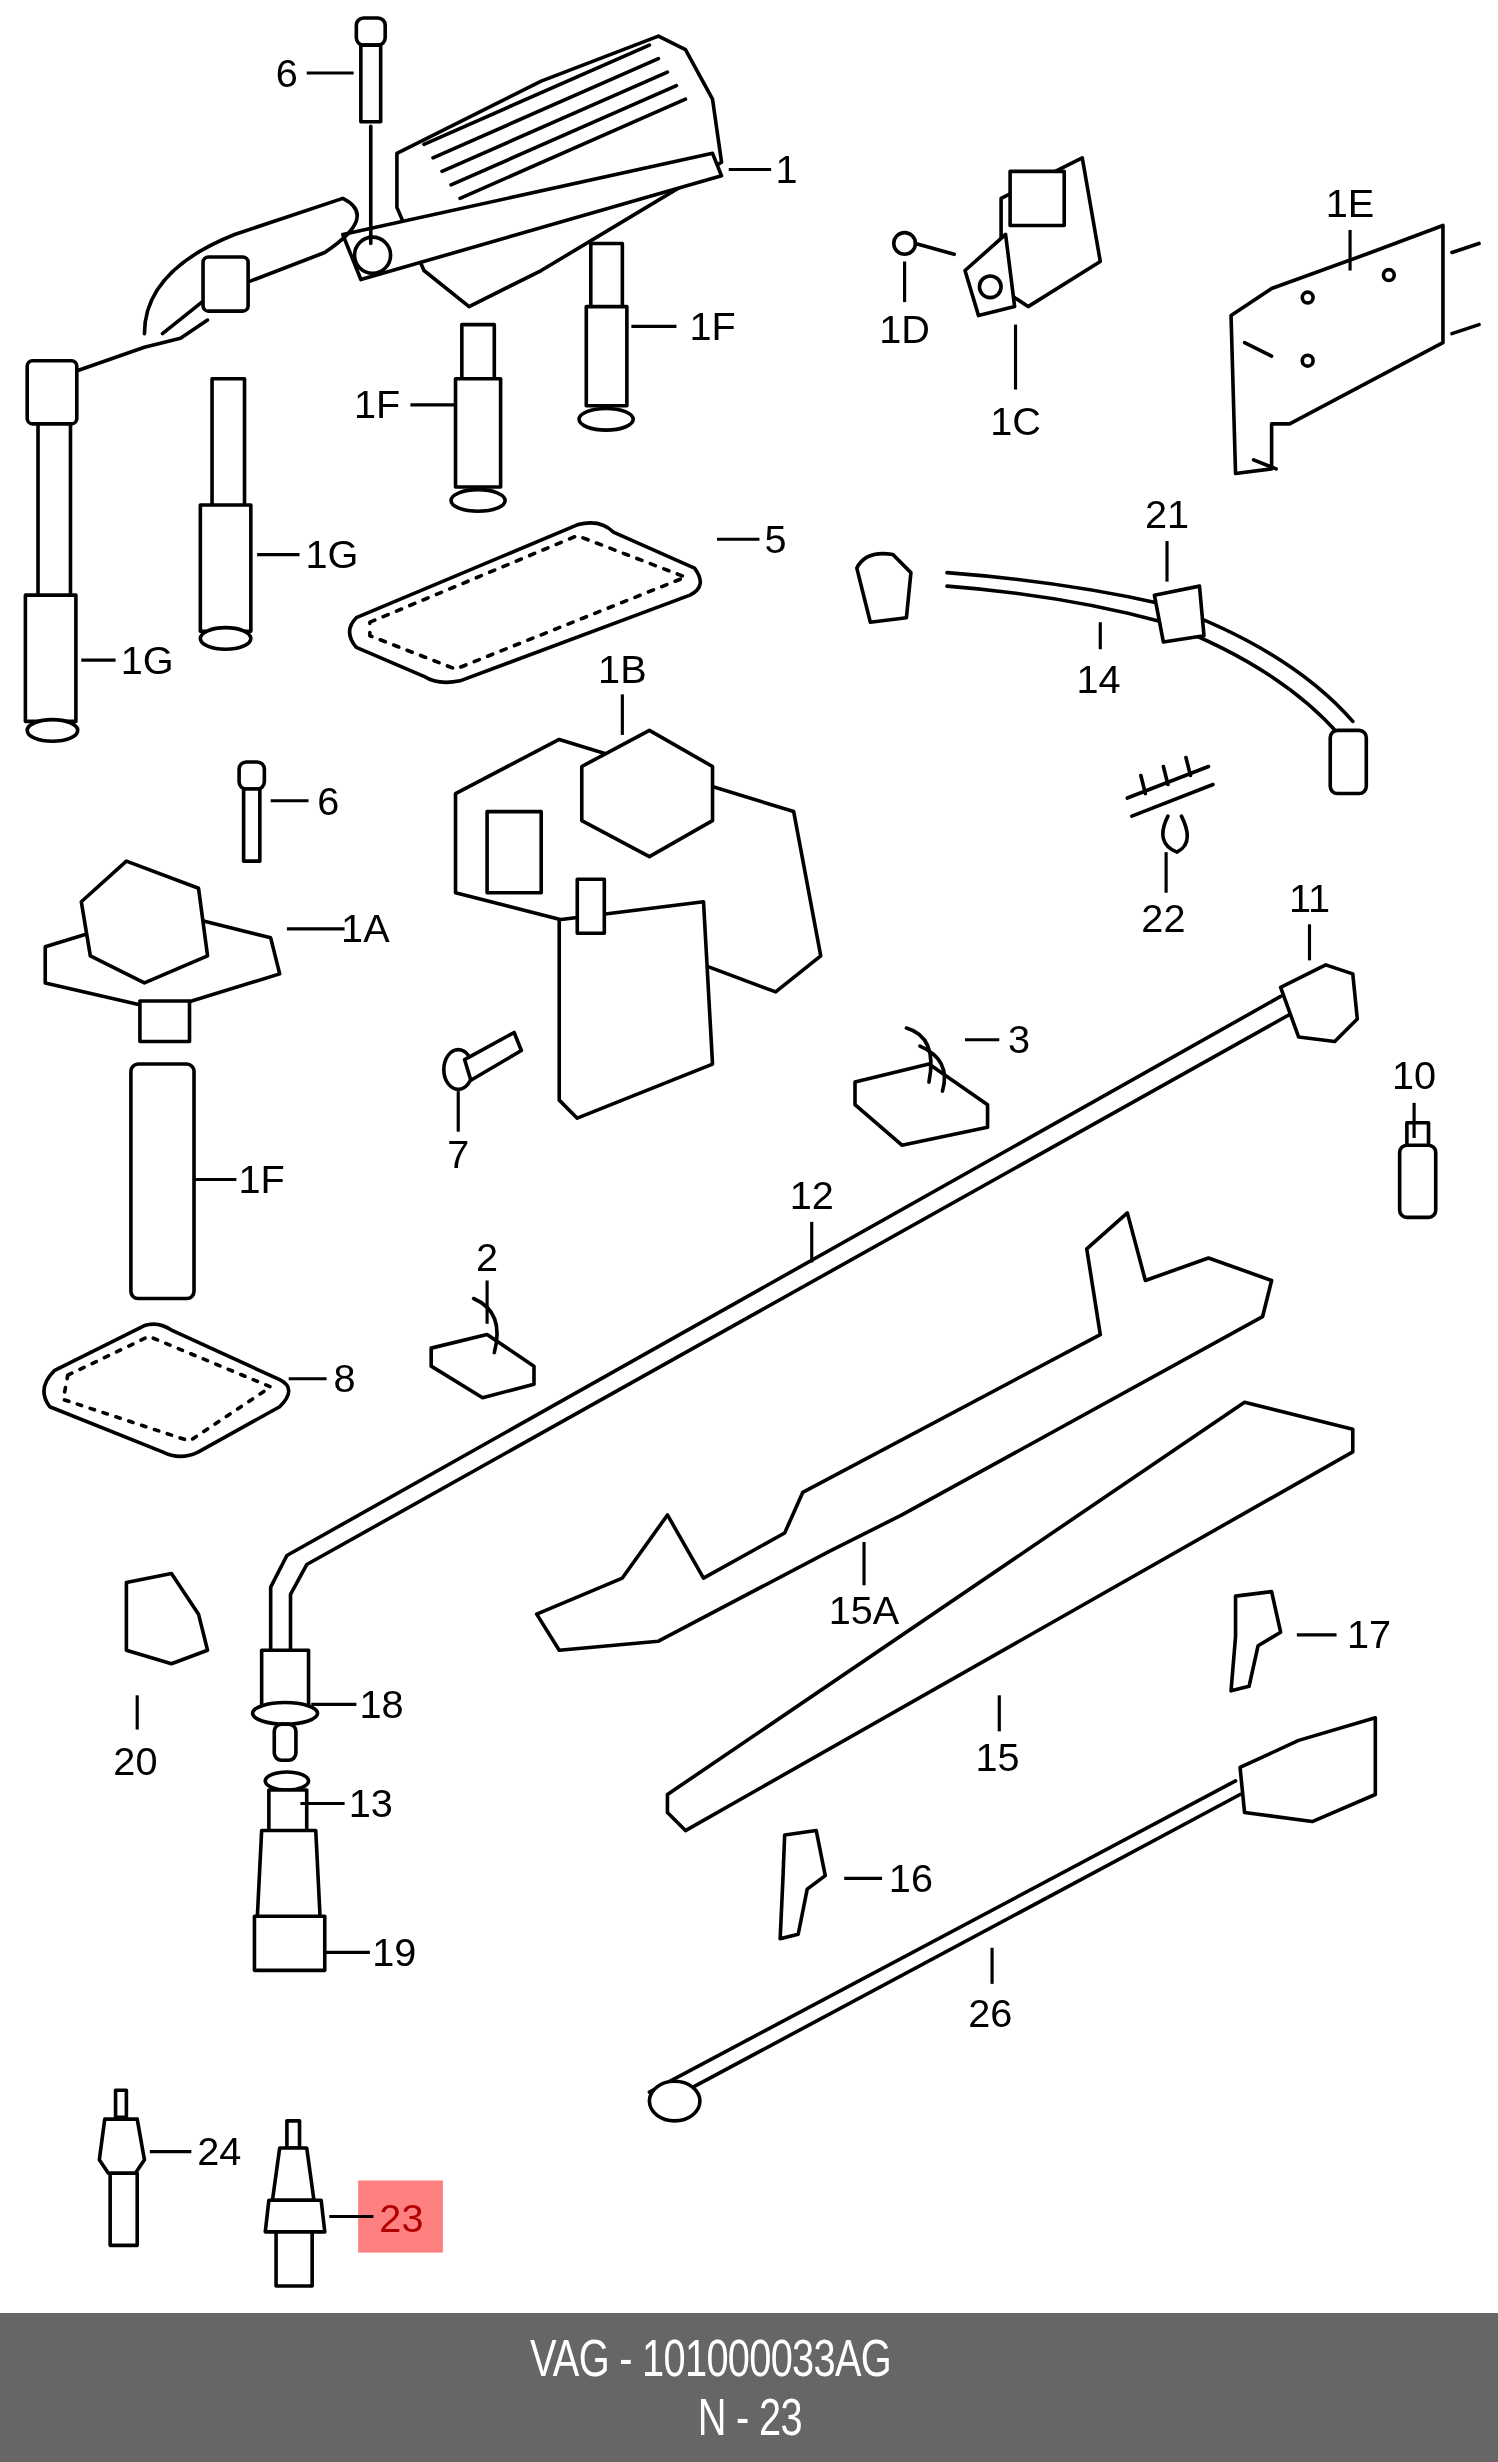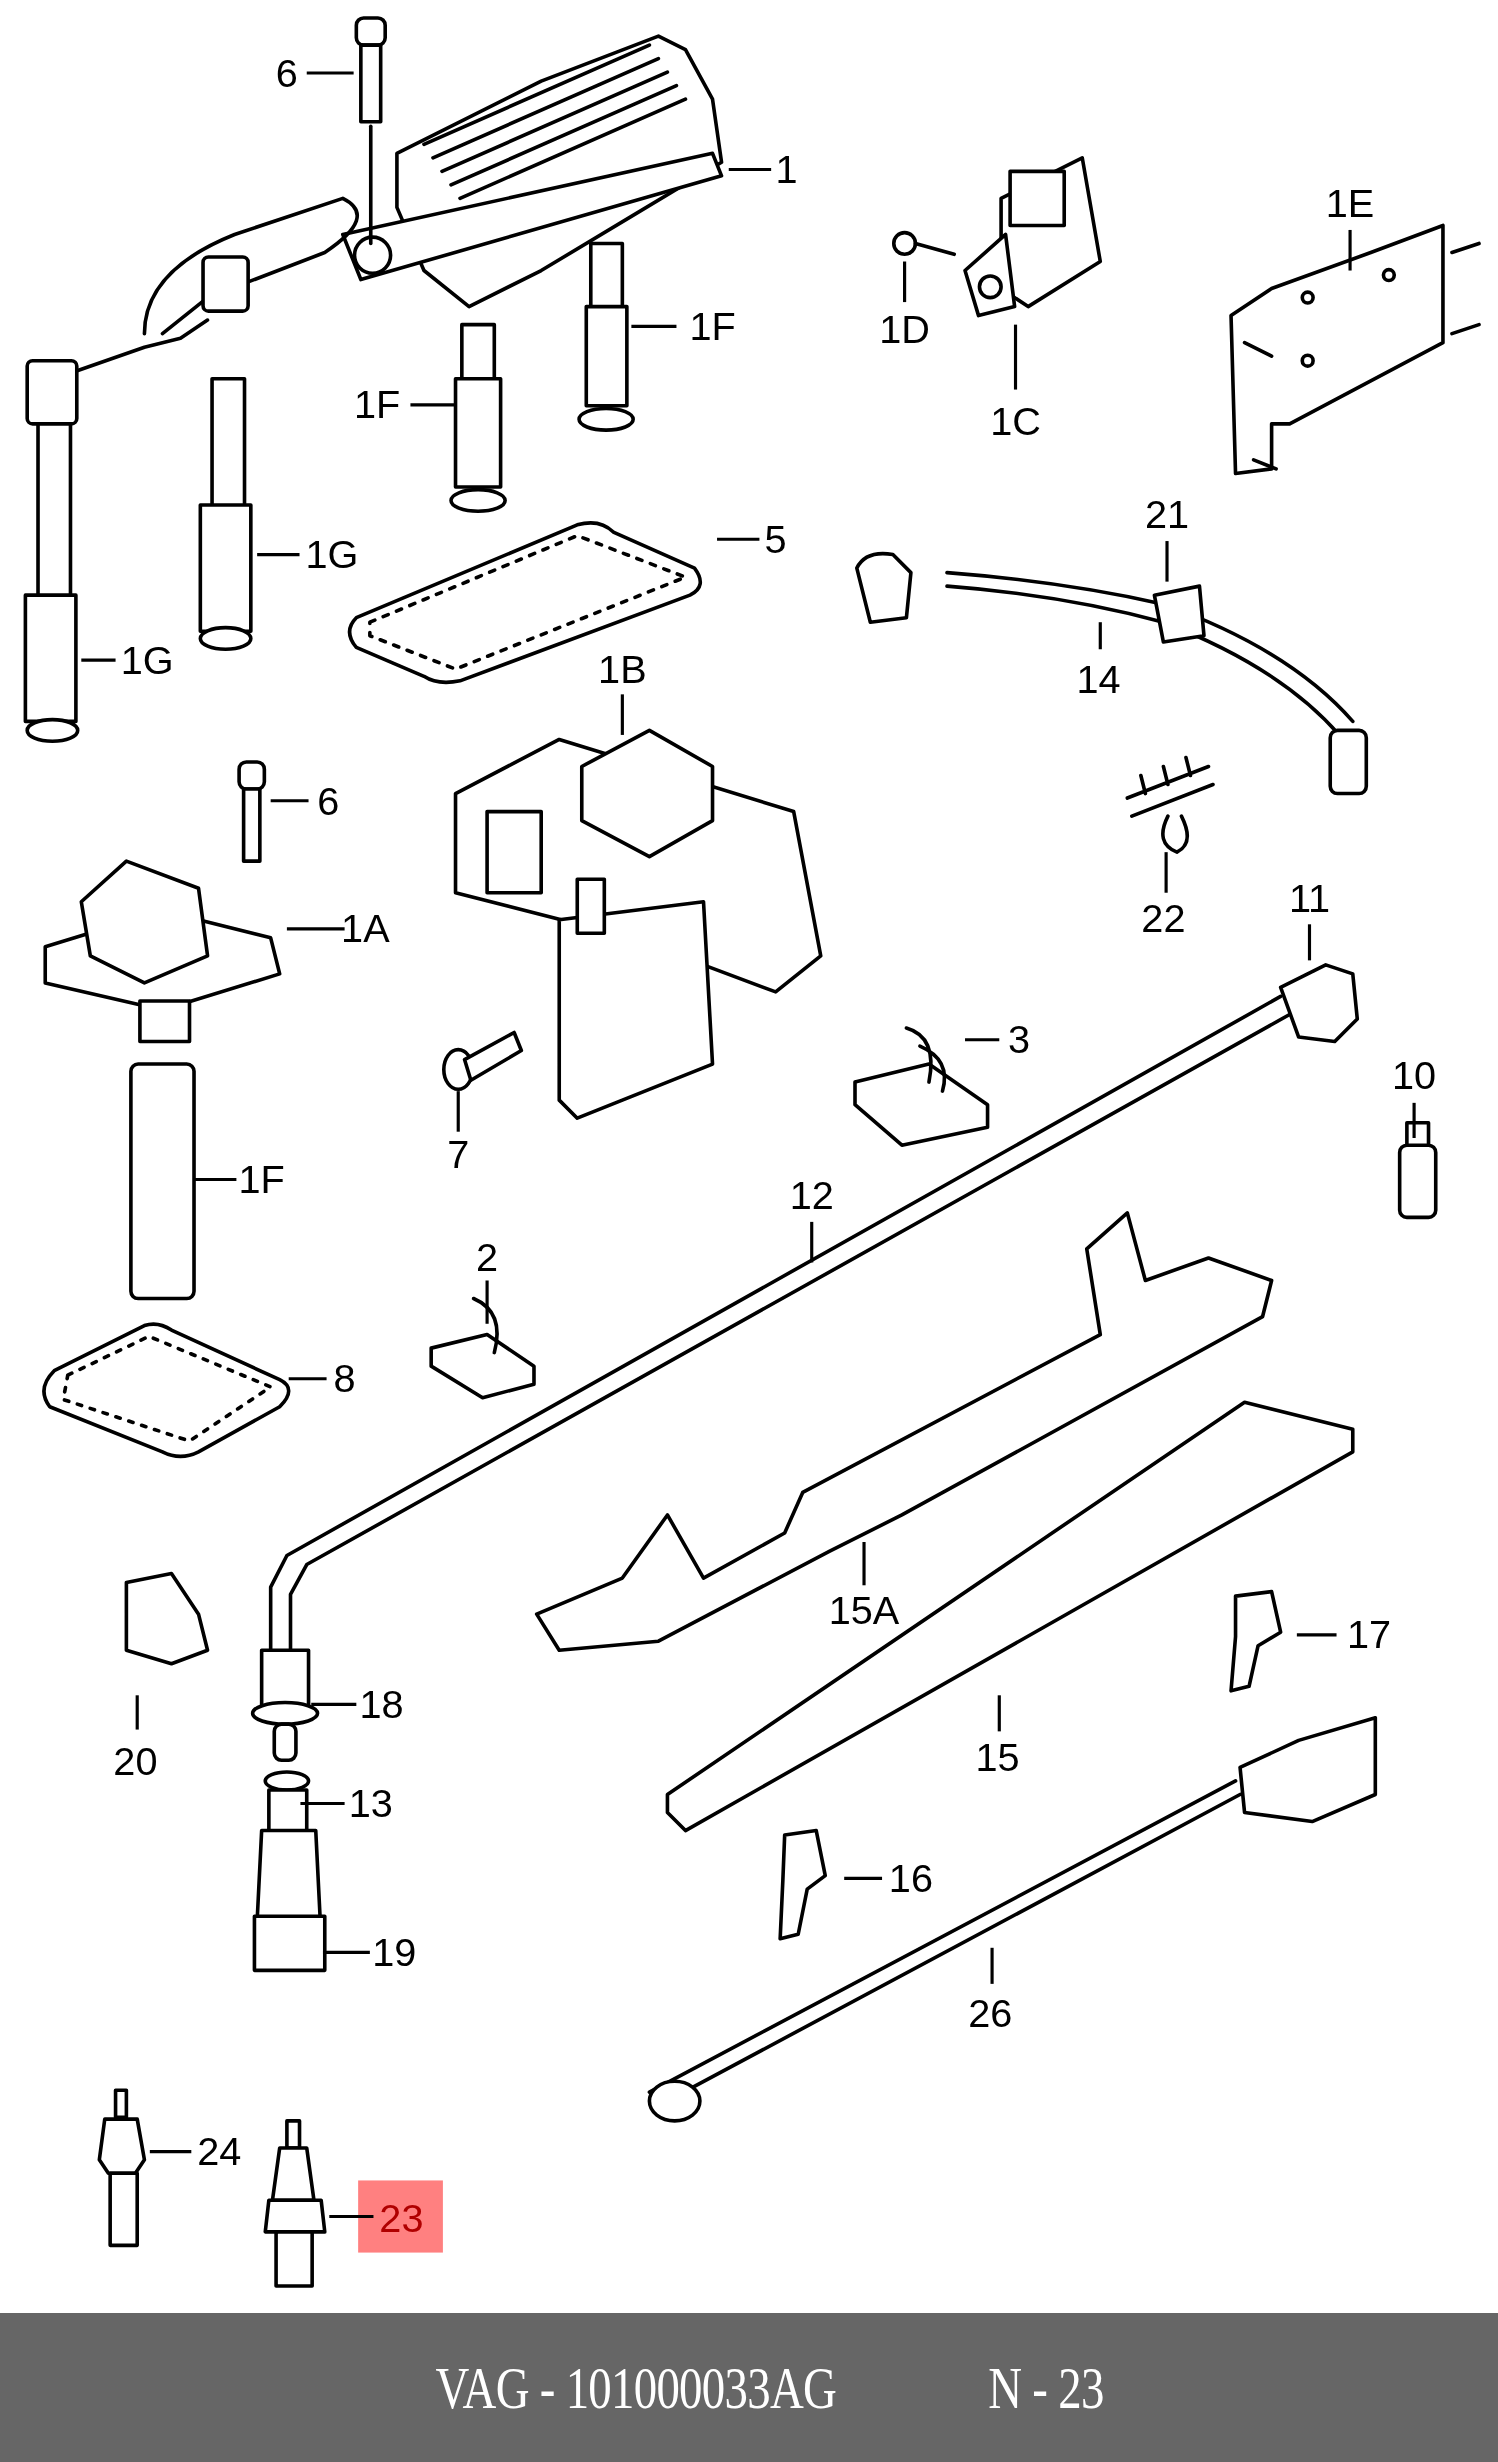--- a/index.html
+++ b/index.html
@@ -7,21 +7,21 @@
          font-family: "Liberation Sans", sans-serif; }
   #diagram { position: absolute; left: 0; top: 0; width: 1499px; height: 2313px; }
   #diagram .part { fill: none; stroke: #000; stroke-width: 4; stroke-linejoin: round; stroke-linecap: round; }
   #diagram .part-fill { fill: #fff; stroke: #000; stroke-width: 4; stroke-linejoin: round; }
   #diagram .leader { stroke: #000; stroke-width: 3.5; }
   #diagram .callout { font-family: "Liberation Sans", sans-serif; font-size: 44px; fill: #000; }
   #diagram .callout.hl { fill: #b00000; }
   #diagram .hl-box { fill: #ff8080; }
   .footer { position: absolute; left: 0; top: 2313px; width: 1499px; height: 150px;
             background: #666666; display: flex; align-items: center; justify-content: center;
-            color: #ffffff; font-family: Liberation Serif, serif; font-size: 60px; letter-spacing: -0.9px; }
+            color: #ffffff; font-family: Liberation Sans, sans-serif; font-size: 51px; letter-spacing: -0.9px; flex-direction: column; }
   .footer .part-no { margin-right: 79px; }
   .footer span { transform: scaleX(0.78); display: inline-block; }
 </style>
 </head>
 <body>
 
 <svg id="diagram" viewBox="0 0 1662 2565" xmlns="http://www.w3.org/2000/svg">
 
   <rect class="hl-box" x="397" y="2418" width="94" height="80" fill="#ff8080"></rect>
 

